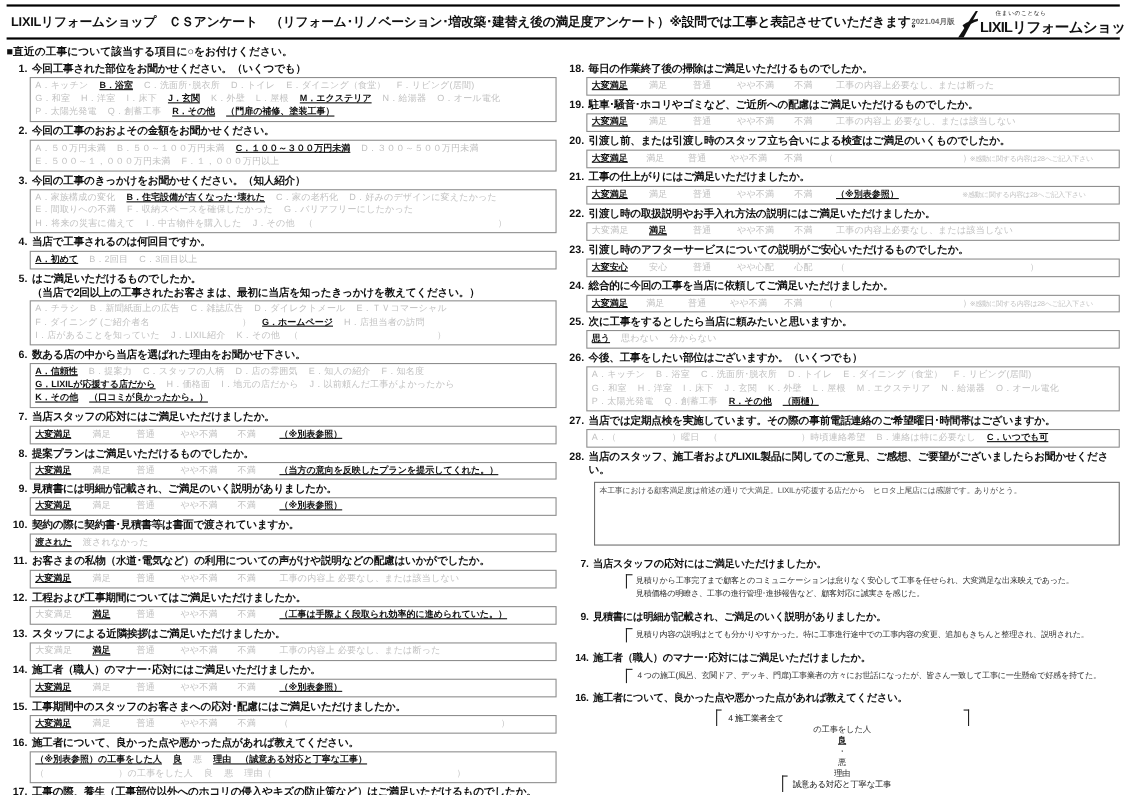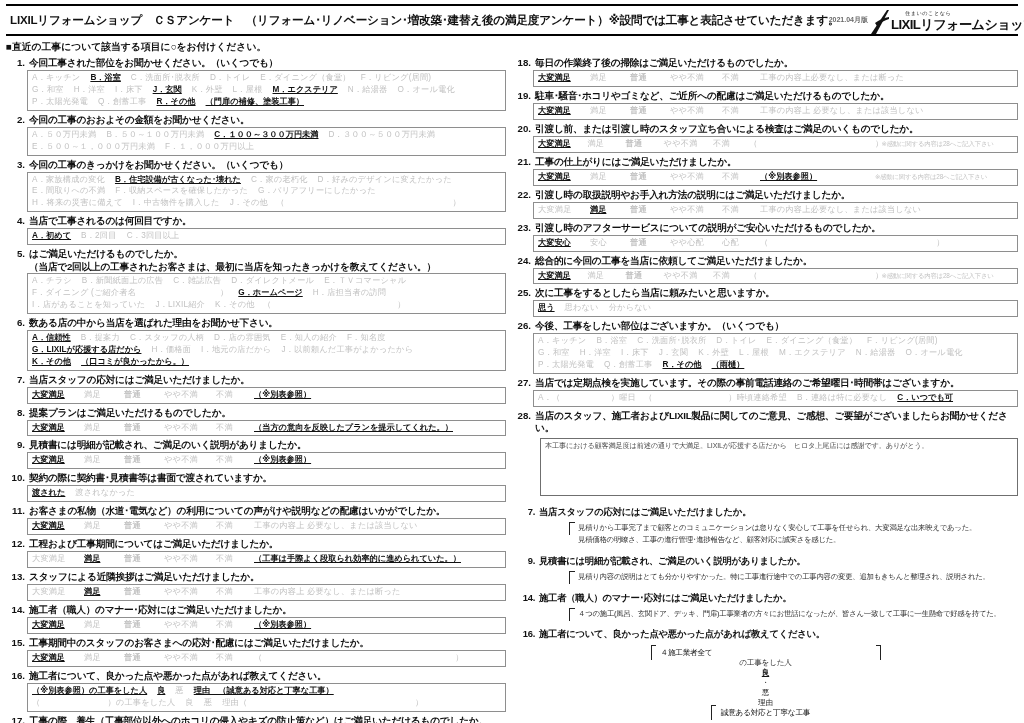--- a/index.html
+++ b/index.html
@@ -82,21 +82,21 @@
     letter-spacing:0px;
   }
   .opt.note { margin-right:6px; }
   .opt.tiny { font-size:6.4px; letter-spacing:-0.2px; }
   .opt.fill { flex:1 1 auto; }
 
   
   .scale .opt { min-width:0; }
   .scale .s1 { width:44px; margin-right:8px;}
   .scale .s2 { width:32px; margin-right:8px;}
-  .scale .s3 { width:32px; margin-right:8px;font-weight:bold;}
+  .scale .s3 { width:32px; margin-right:8px;}
   .scale .s4 { width:44px; margin-right:8px;}
   .scale .s5 { width:30px; margin-right:8px;}
 
   
   .bigbox {
     border:1px solid #6f6f6f;
     margin:4px 0 0 28px;
     height:58px;
     padding:2px 4px;
     font-size:7.2px;
@@ -207,21 +207,21 @@
             </div>
             <div class="orow">
               <span class="opt">E．５００～１，０００万円未満</span>
               <span class="opt">F．１，０００万円以上</span>
             </div>
           </div>
         </div>
         <div class="q">
           <div class="q-label">
             <span class="q-num">3.</span>
-            <span class="q-text">今回の工事のきっかけをお聞かせください。（いくつでも）</span>
+            <span class="q-text">今回の工事のきっかけをお聞かせください。（知人紹介）</span>
           </div>
           <div class="opts">
             <div class="orow">
               <span class="opt">A．家族構成の変化</span>
               <span class="opt sel">B．住宅設備が古くなった･壊れた</span>
               <span class="opt">C．家の老朽化</span>
               <span class="opt">D．好みのデザインに変えたかった</span>
             </div>
             <div class="orow">
               <span class="opt">E．間取りへの不満</span>

